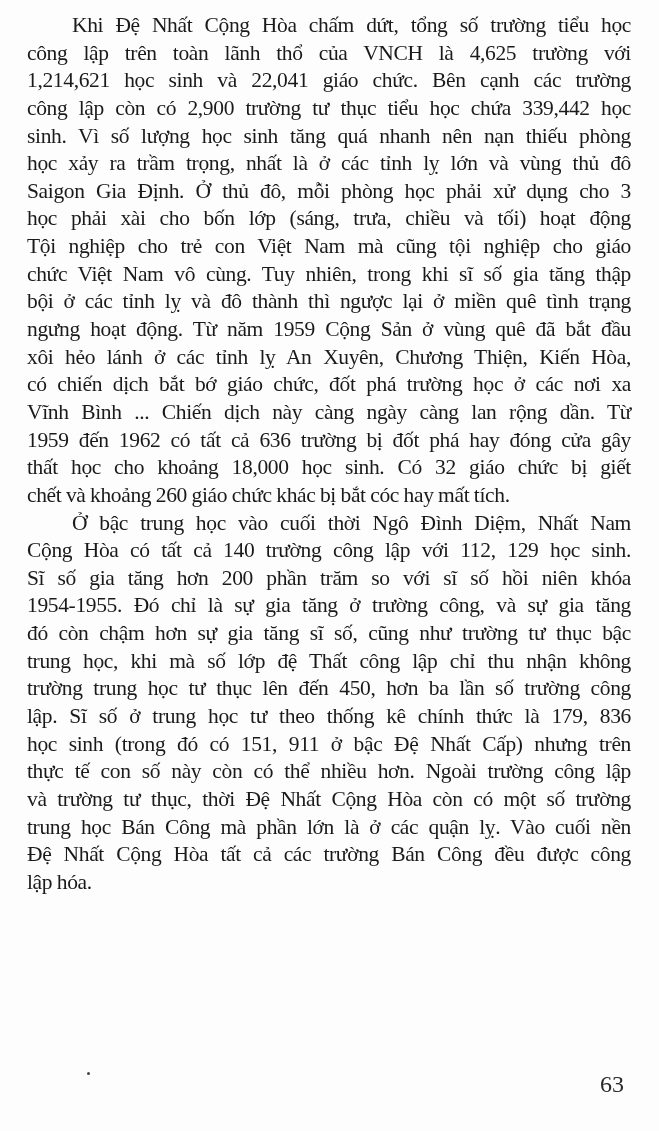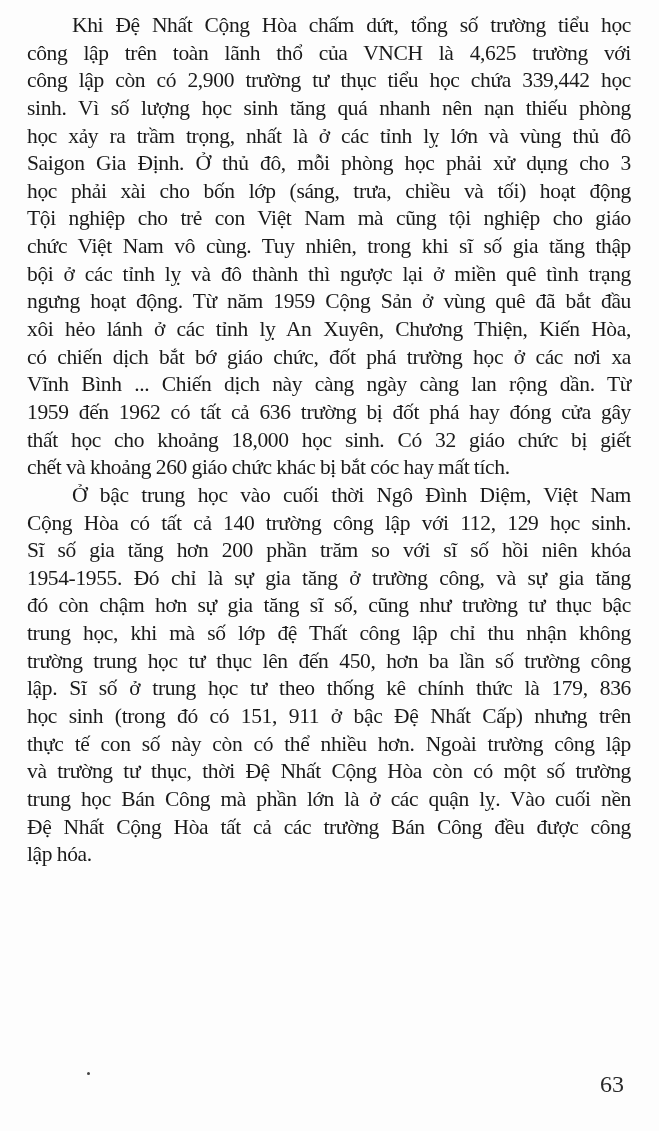--- a/index.html
+++ b/index.html
@@ -43,38 +43,39 @@
   }
 </style>
 </head>
 <body>
 
 <div class="page">
   <div class="body-text" id="body-text">
       <div>
         <span class="line indent">Khi Đệ Nhất Cộng Hòa chấm dứt, tổng số trường tiểu học</span>
         <span class="line">công lập trên toàn lãnh thổ của VNCH là 4,625 trường với</span>
+        <span class="line">1,214,621 học sinh và 22,041 giáo chức. Bên cạnh các trường</span>
         <span class="line">công lập còn có 2,900 trường tư thục tiểu học chứa 339,442 học</span>
         <span class="line">sinh. Vì số lượng học sinh tăng quá nhanh nên nạn thiếu phòng</span>
         <span class="line">học xảy ra trầm trọng, nhất là ở các tỉnh lỵ lớn và vùng thủ đô</span>
         <span class="line">Saigon Gia Định. Ở thủ đô, mỗi phòng học phải xử dụng cho 3</span>
         <span class="line">học phải xài cho bốn lớp (sáng, trưa, chiều và tối) hoạt động</span>
         <span class="line">Tội nghiệp cho trẻ con Việt Nam mà cũng tội nghiệp cho giáo</span>
         <span class="line">chức Việt Nam vô cùng. Tuy nhiên, trong khi sĩ số gia tăng thập</span>
         <span class="line">bội ở các tỉnh lỵ và đô thành thì ngược lại ở miền quê tình trạng</span>
         <span class="line">ngưng hoạt động. Từ năm 1959 Cộng Sản ở vùng quê đã bắt đầu</span>
         <span class="line">xôi hẻo lánh ở các tỉnh lỵ An Xuyên, Chương Thiện, Kiến Hòa,</span>
         <span class="line">có chiến dịch bắt bớ giáo chức, đốt phá trường học ở các nơi xa</span>
         <span class="line">Vĩnh Bình ... Chiến dịch này càng ngày càng lan rộng dần. Từ</span>
         <span class="line">1959 đến 1962 có tất cả 636 trường bị đốt phá hay đóng cửa gây</span>
         <span class="line">thất học cho khoảng 18,000 học sinh. Có 32 giáo chức bị giết</span>
         <span class="line last">chết và khoảng 260 giáo chức khác bị bắt cóc hay mất tích.</span>
       </div>
       <div>
-        <span class="line indent">Ở bậc trung học vào cuối thời Ngô Đình Diệm, Việt Nam</span>
+        <span class="line indent">Ở bậc trung học vào cuối thời Ngô Đình Diệm, Nhất Nam</span>
         <span class="line">Cộng Hòa có tất cả 140 trường công lập với 112, 129 học sinh.</span>
         <span class="line">Sĩ số gia tăng hơn 200 phần trăm so với sĩ số hồi niên khóa</span>
         <span class="line">1954-1955. Đó chỉ là sự gia tăng ở trường công, và sự gia tăng</span>
         <span class="line">đó còn chậm hơn sự gia tăng sĩ số, cũng như trường tư thục bậc</span>
         <span class="line">trung học, khi mà số lớp đệ Thất công lập chỉ thu nhận không</span>
         <span class="line">trường trung học tư thục lên đến 450, hơn ba lần số trường công</span>
         <span class="line">lập. Sĩ số ở trung học tư theo thống kê chính thức là 179, 836</span>
         <span class="line">học sinh (trong đó có 151, 911 ở bậc Đệ Nhất Cấp) nhưng trên</span>
         <span class="line">thực tế con số này còn có thể nhiều hơn. Ngoài trường công lập</span>
         <span class="line">và trường tư thục, thời Đệ Nhất Cộng Hòa còn có một số trường</span>

